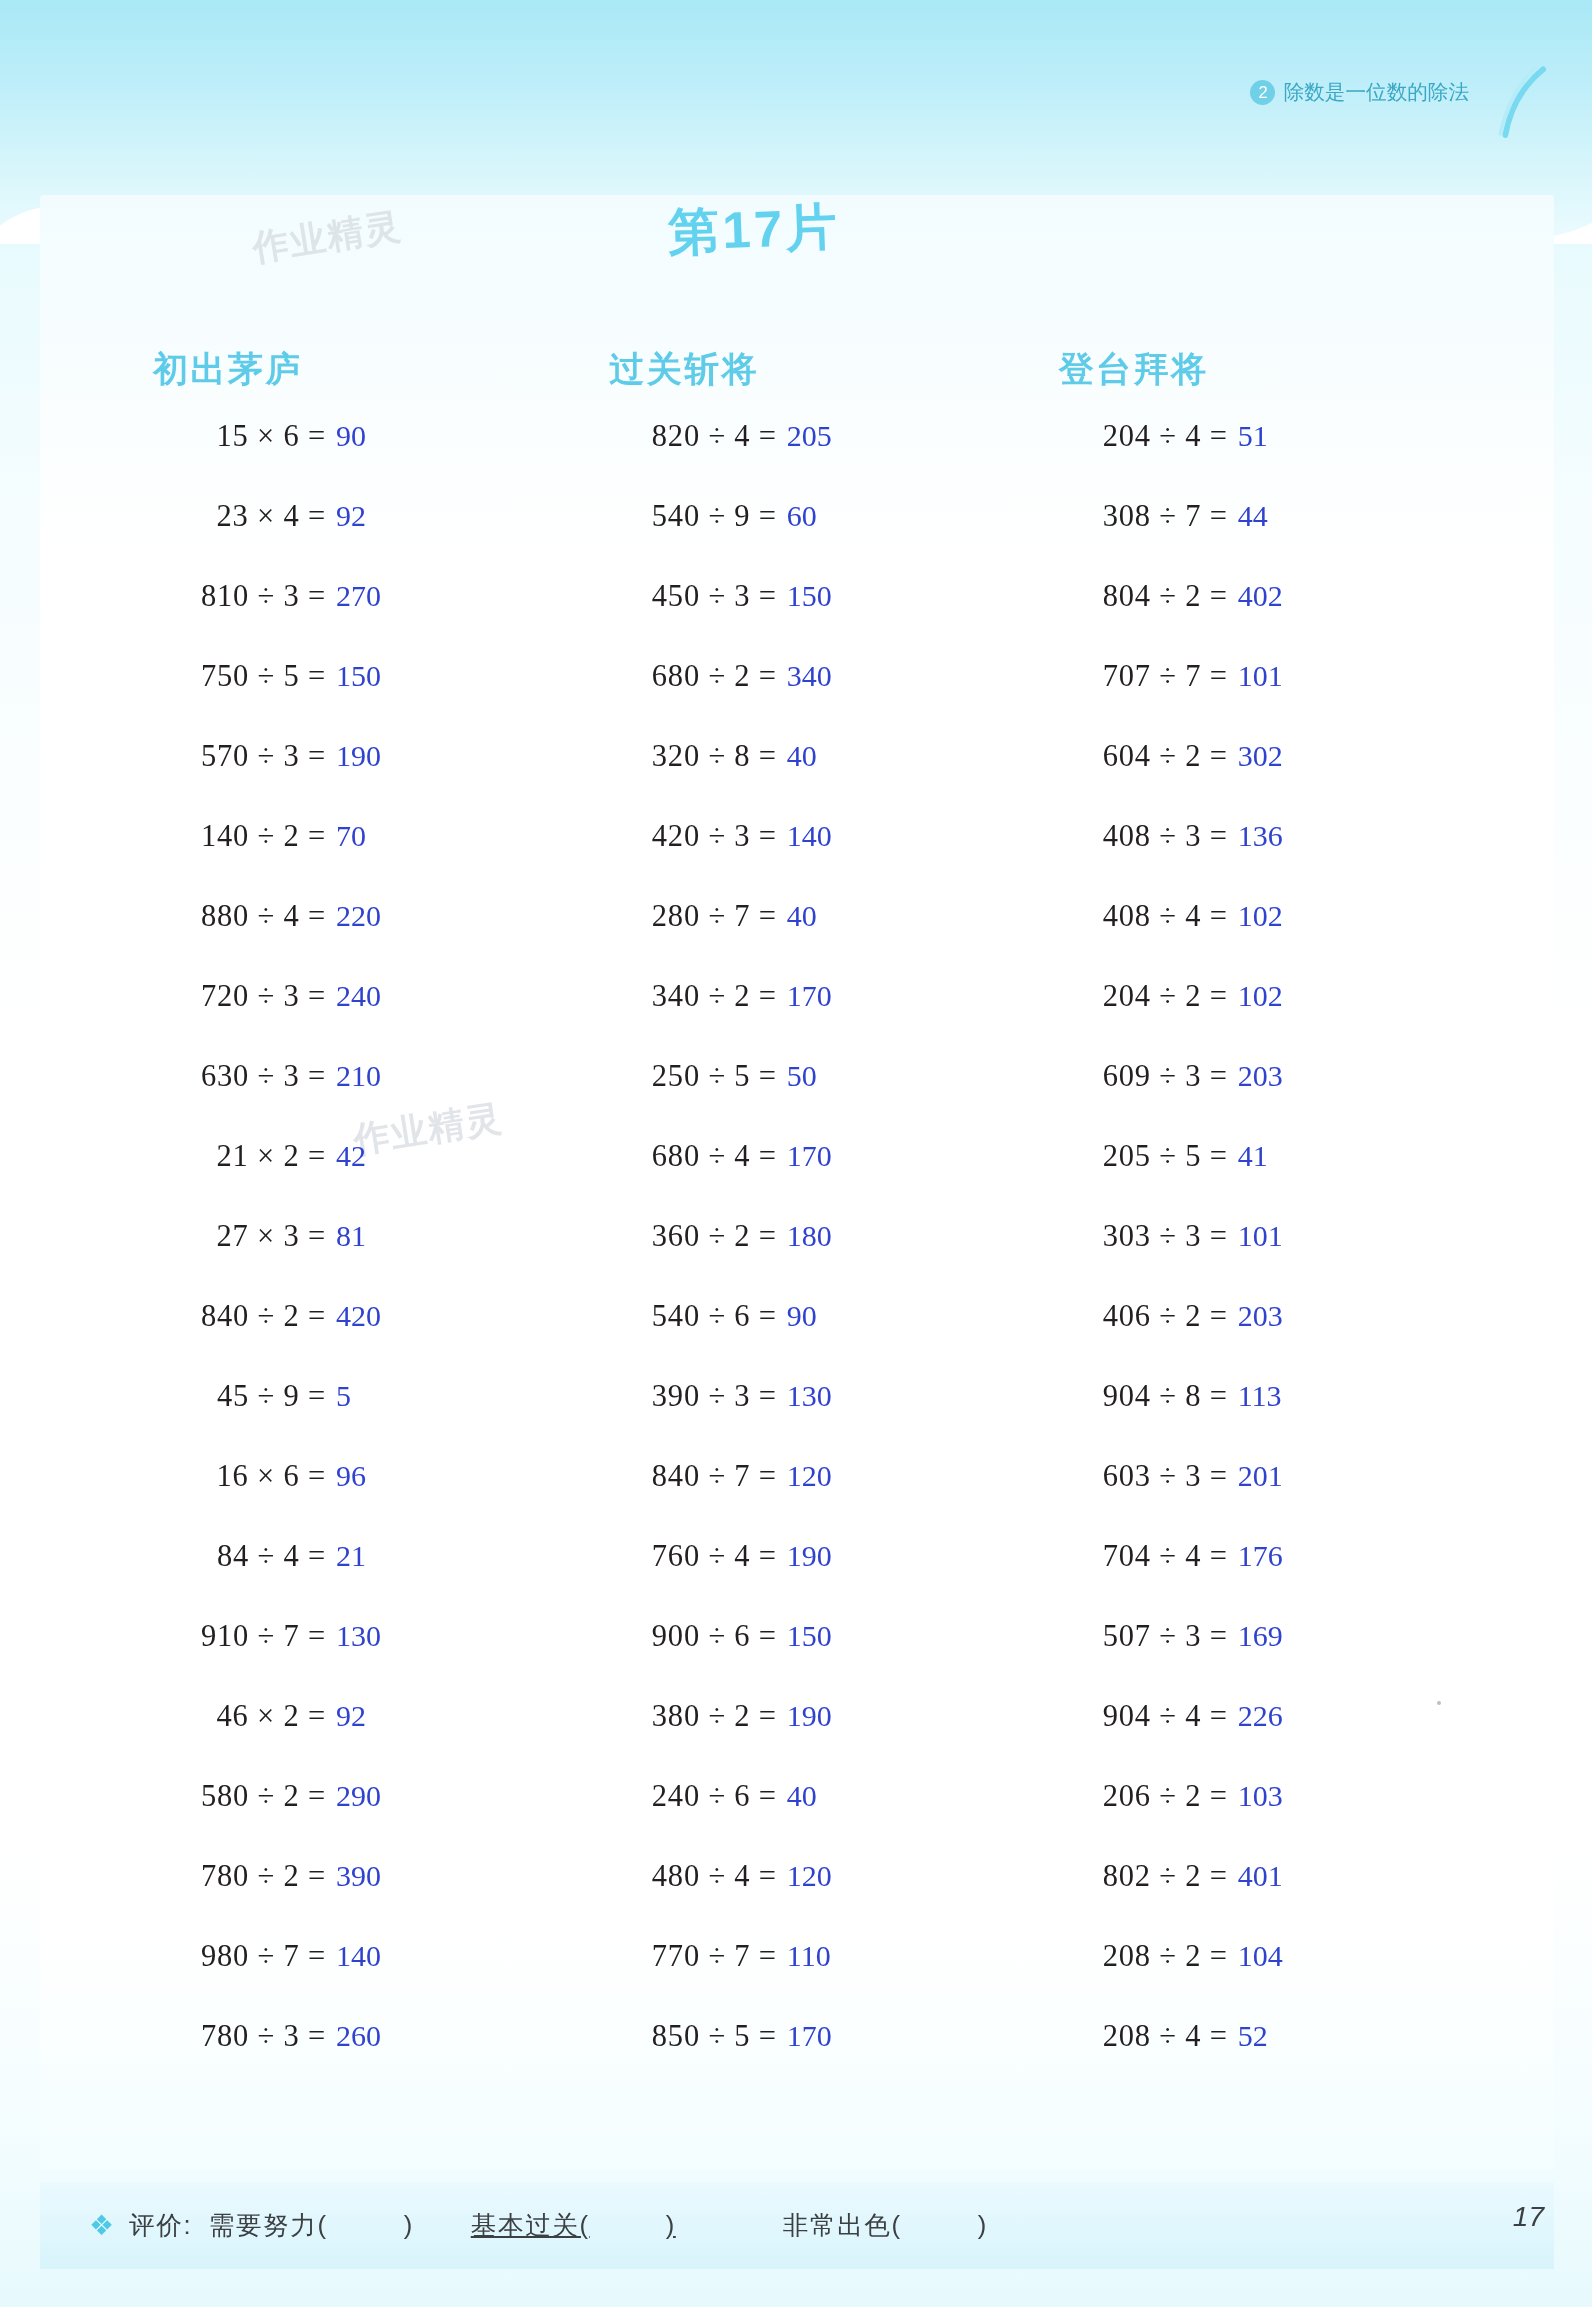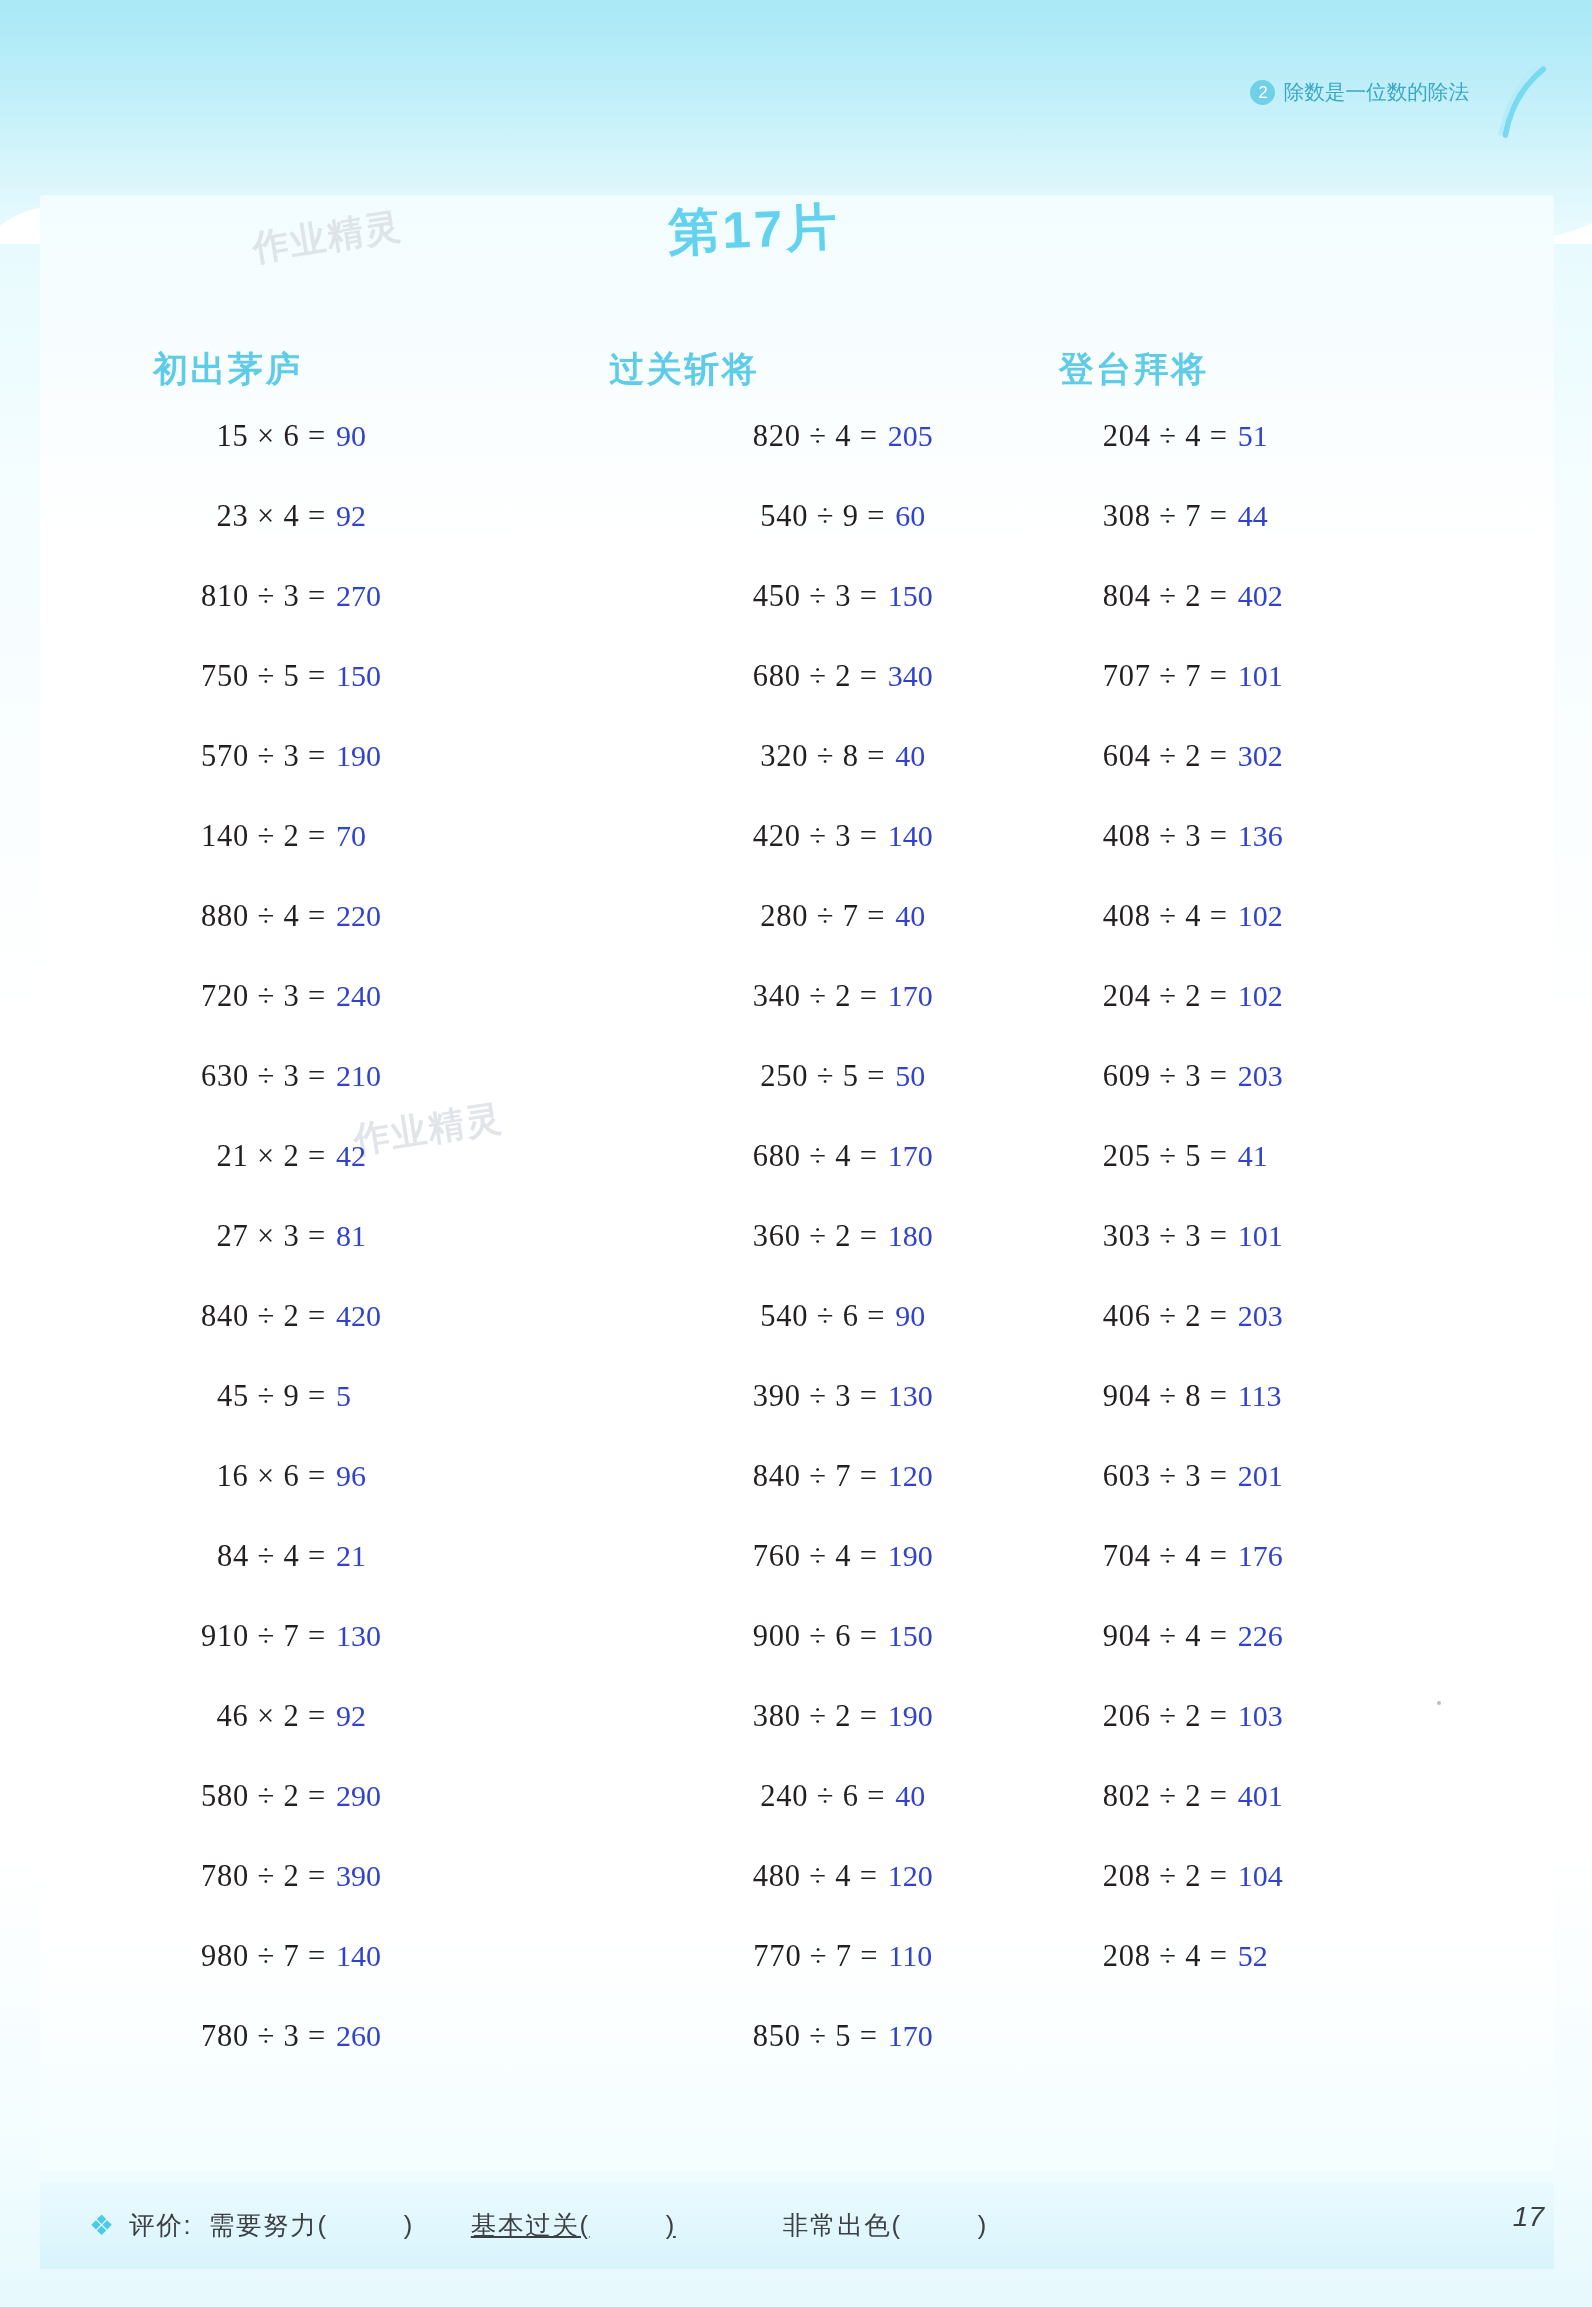--- a/index.html
+++ b/index.html
@@ -137,21 +137,21 @@
     text-align: right;
     width: 194px;
     letter-spacing: 0.8px;
   }
   .ans {
     margin-left: 10px;
     color: #2f43cf;
     font-size: 30px;
   }
   .col1 .row { padding-left: 33px; }
-  .col2 .row { padding-left: 16.5px; justify-content: center; }
+  .col2 .row { padding-left: 16.5px; }
   .col3 .row { padding-left: 0px; }
 
   
   .footer {
     position: absolute;
     left: 40px;
     top: 2182px;
     width: 1514px;
     height: 87px;
     background: linear-gradient(180deg,#eafaff 0%, #d8f4fb 100%);
@@ -466,20 +466,24 @@
         </div>
       <div class="row">
           <span class="expr">603 ÷ 3 =</span>
           <span class="ans">201</span>
         </div>
       <div class="row">
           <span class="expr">704 ÷ 4 =</span>
           <span class="ans">176</span>
         </div>
       <div class="row">
+          <span class="expr">507 ÷ 3 =</span>
+          <span class="ans">169</span>
+        </div>
+      <div class="row">
           <span class="expr">904 ÷ 4 =</span>
           <span class="ans">226</span>
         </div>
       <div class="row">
           <span class="expr">206 ÷ 2 =</span>
           <span class="ans">103</span>
         </div>
       <div class="row">
           <span class="expr">802 ÷ 2 =</span>
           <span class="ans">401</span>

